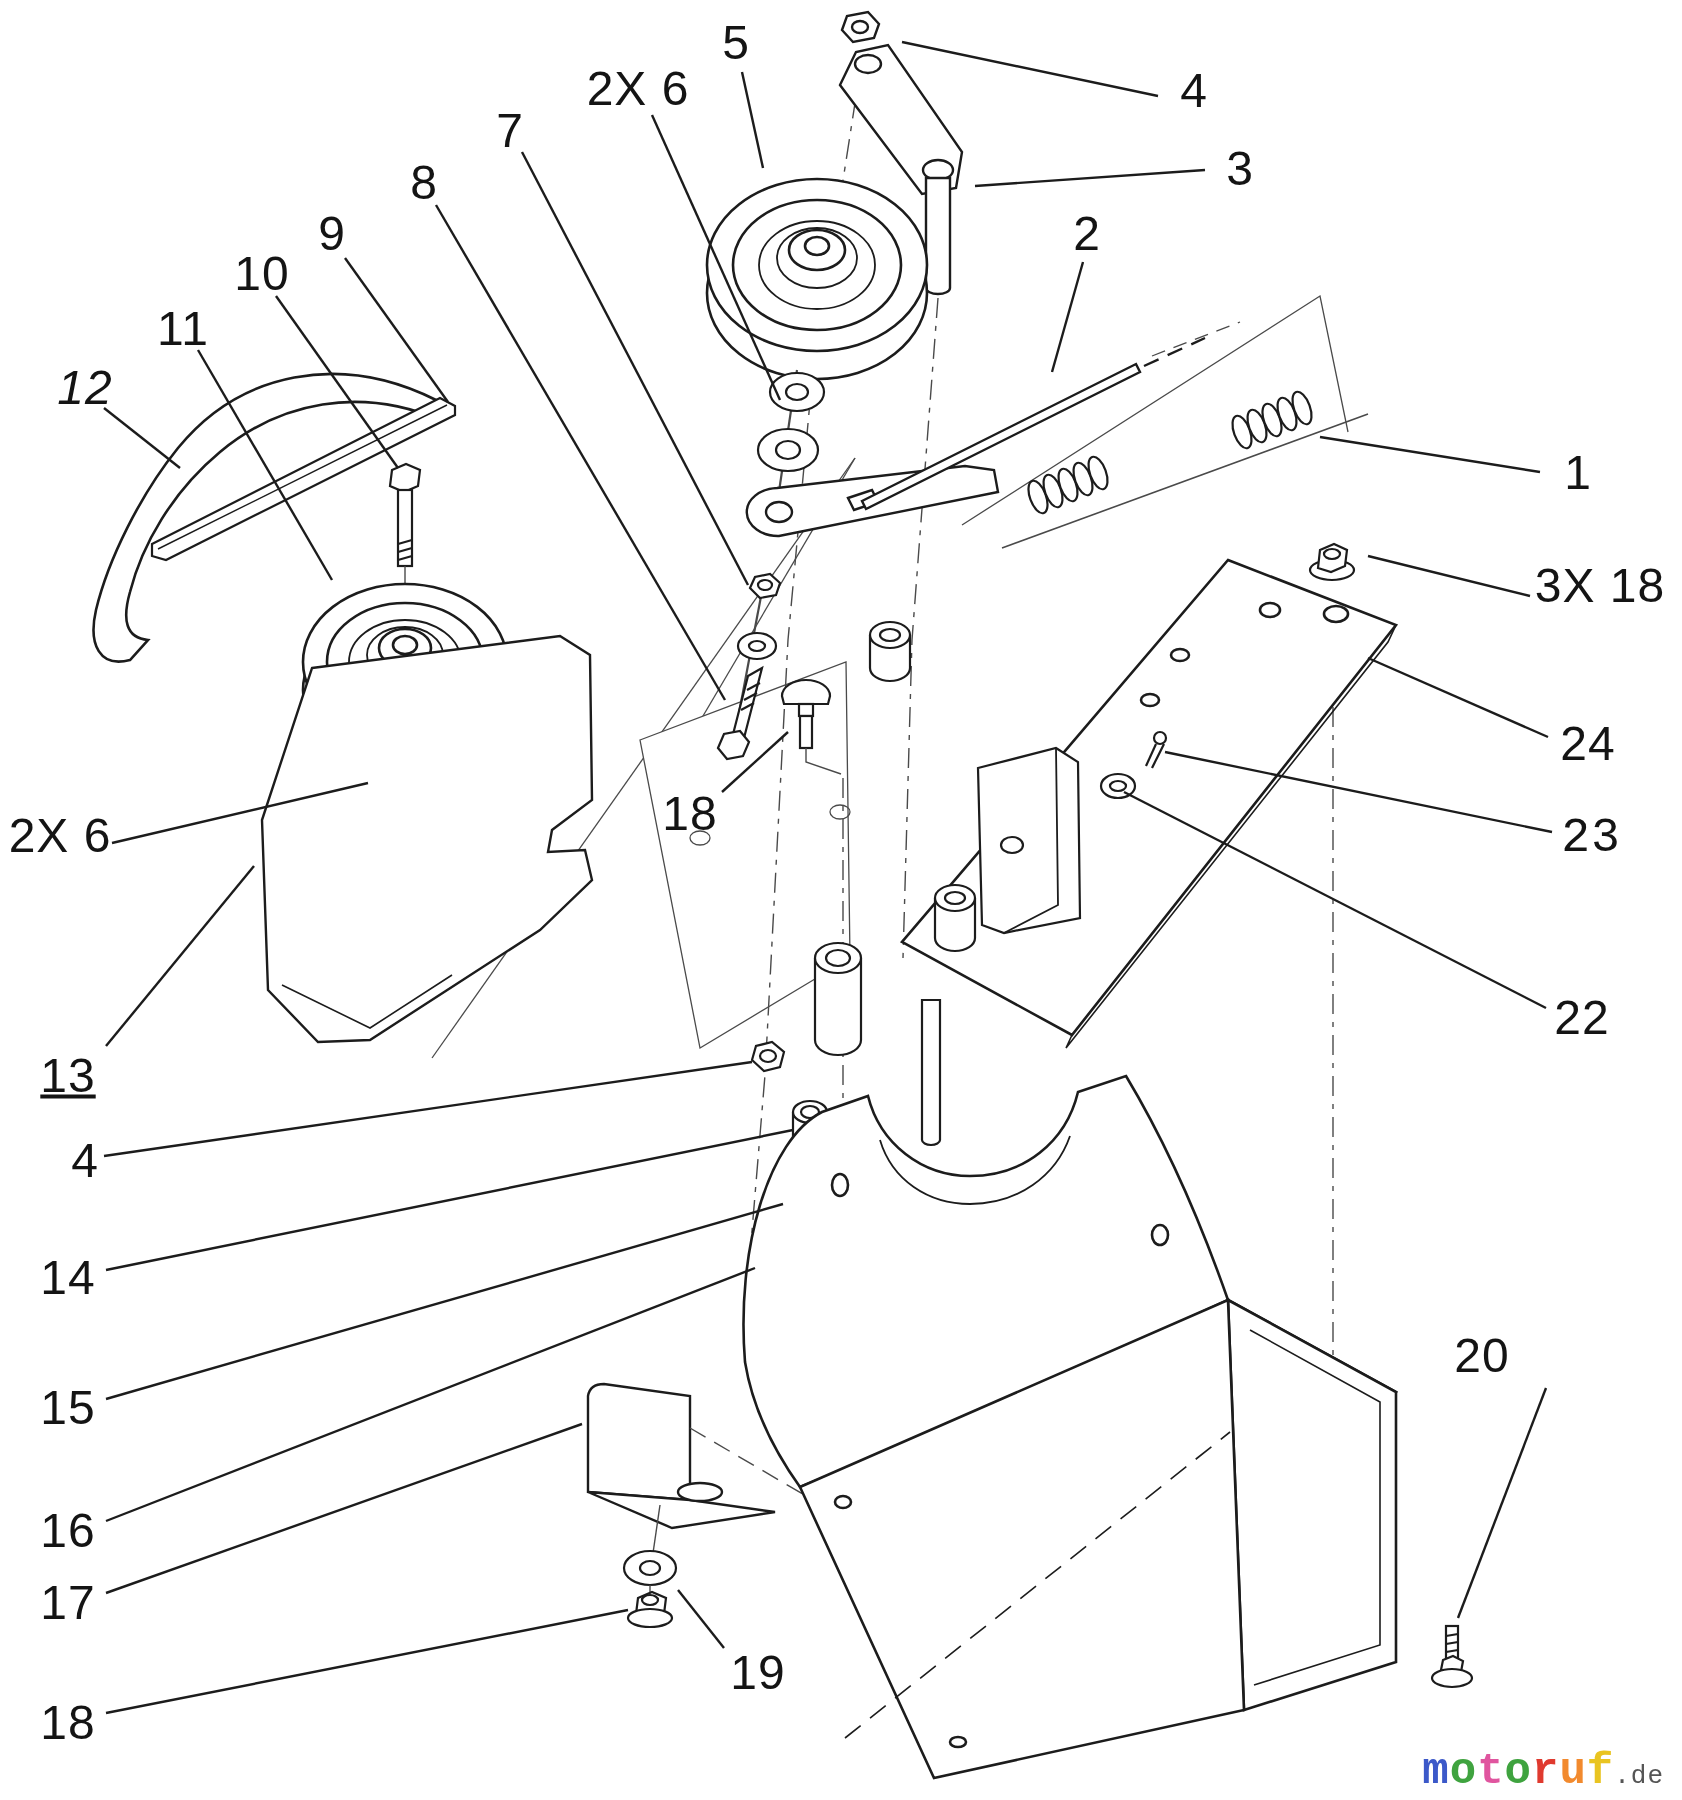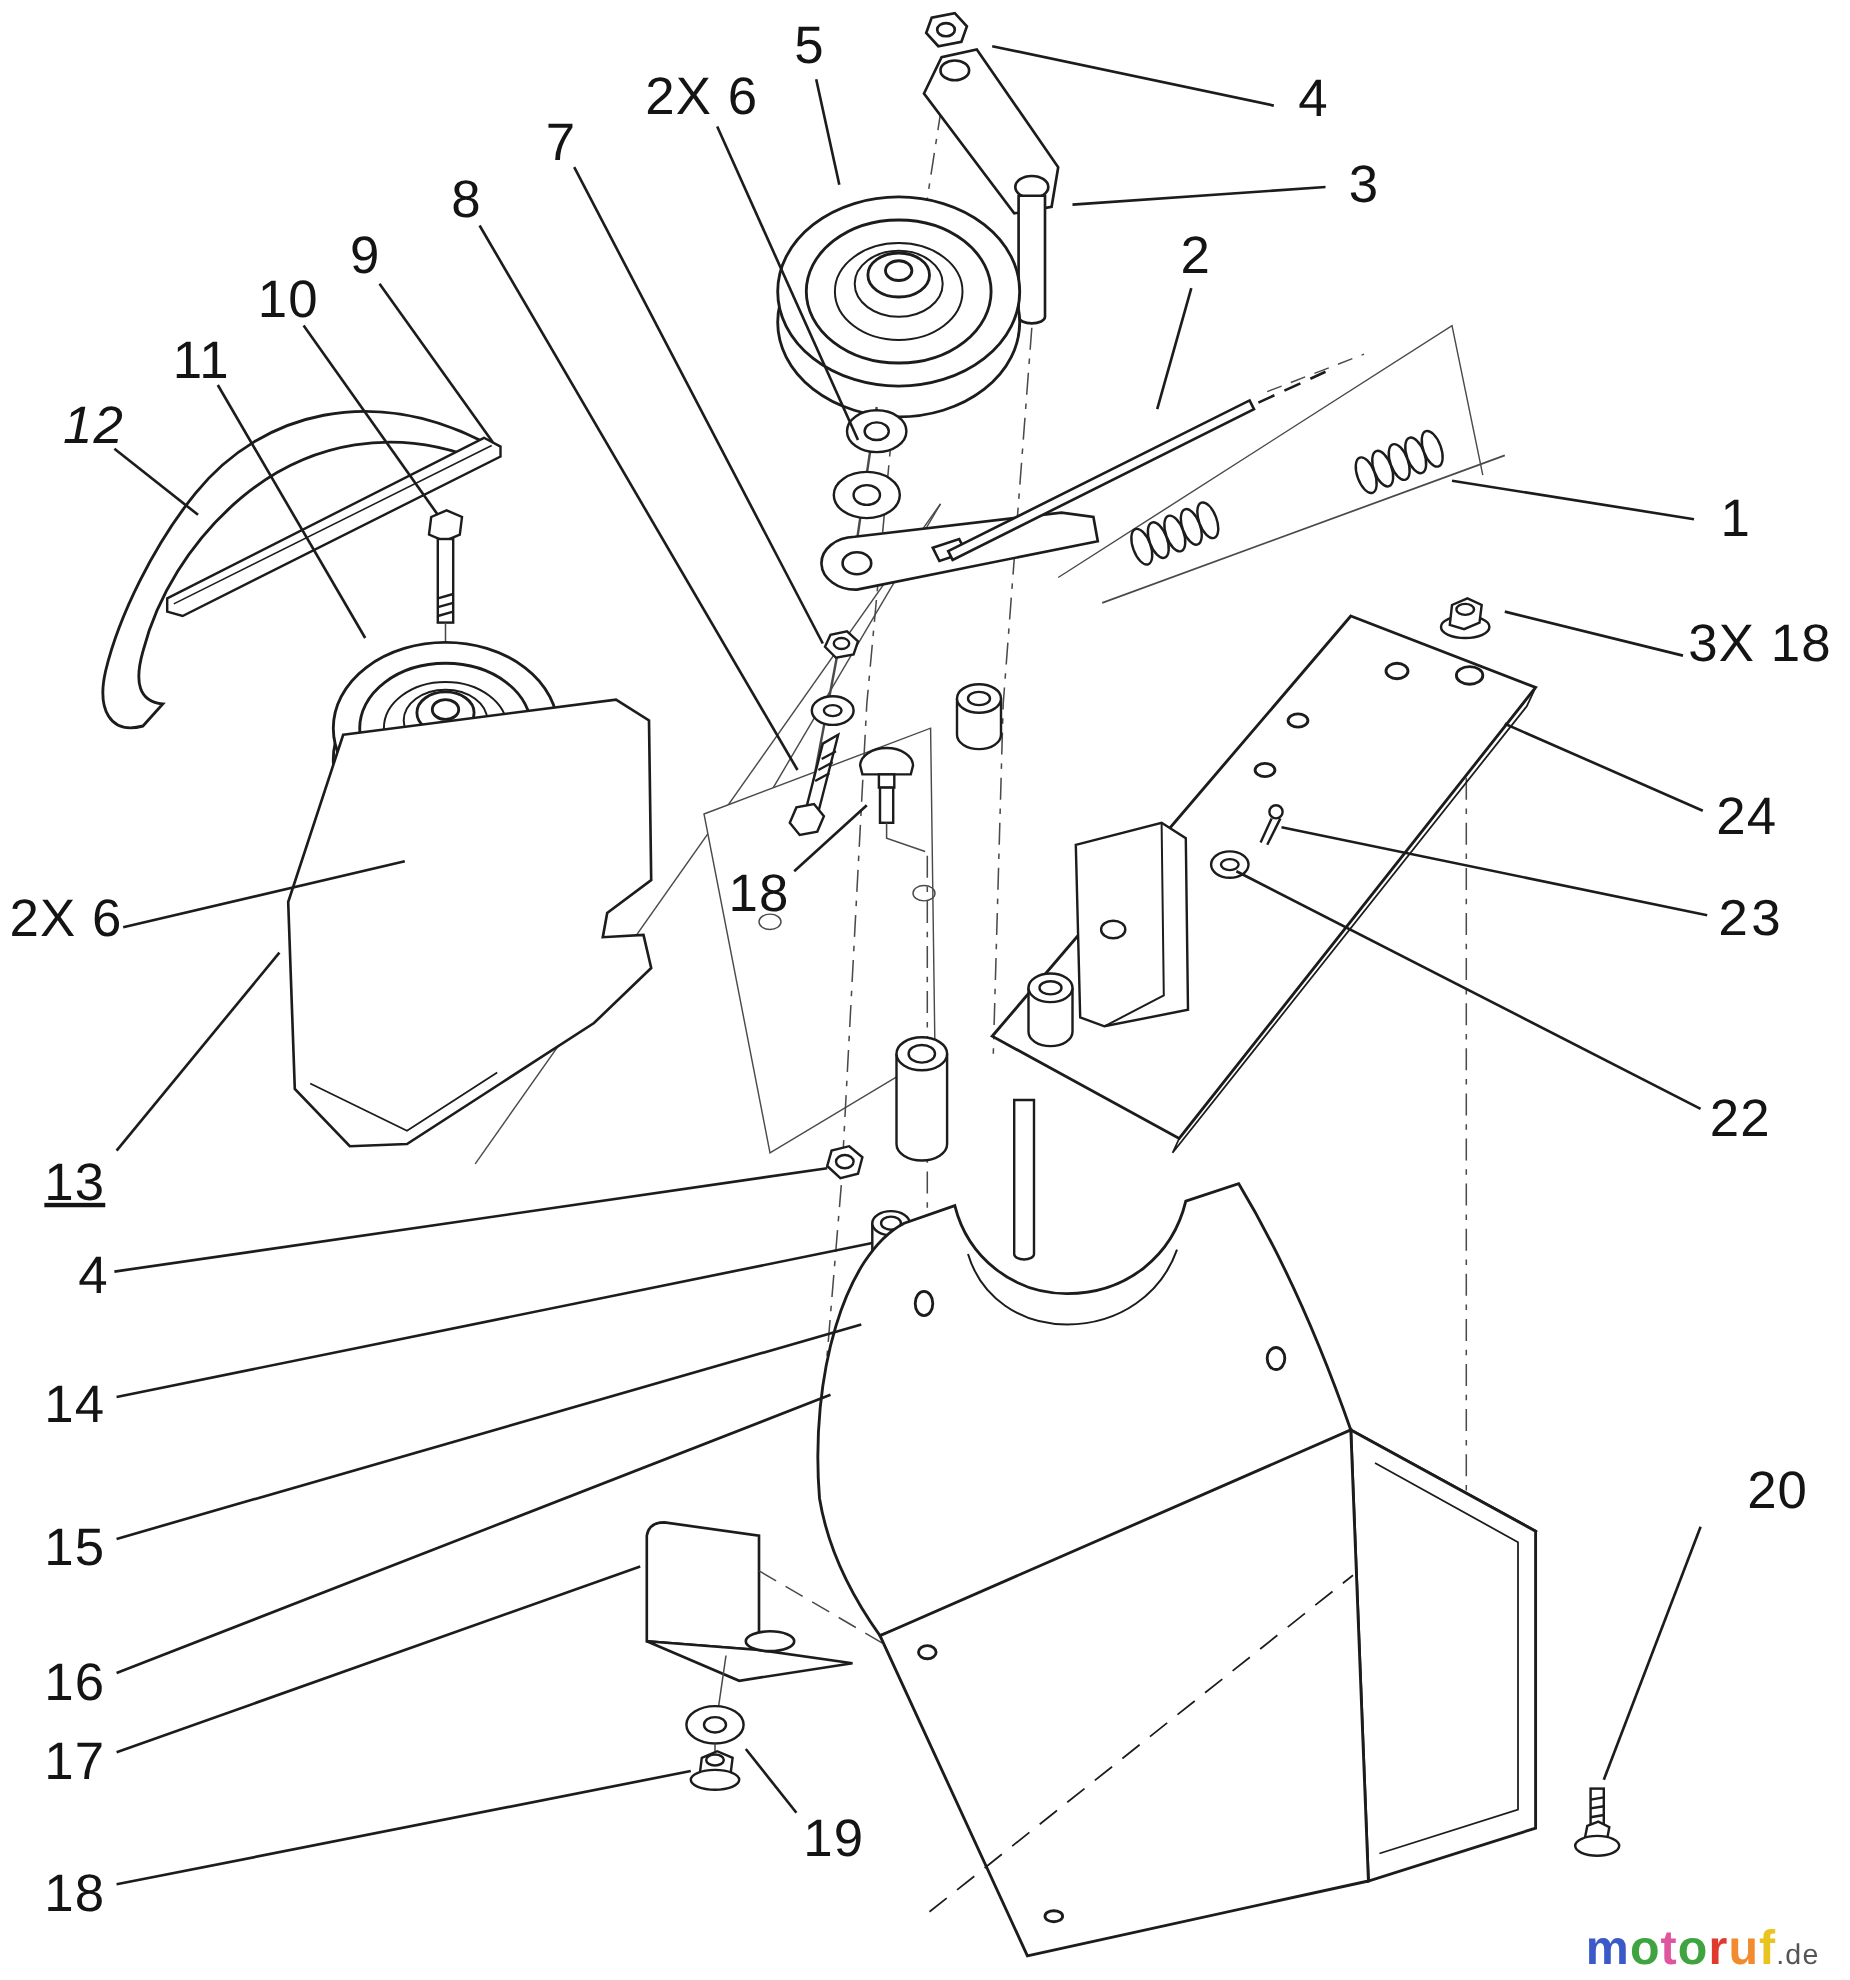--- a/index.html
+++ b/index.html
@@ -1,21 +1,21 @@
 <!DOCTYPE html>
 <html><head>
 <meta charset="utf-8">
 <style>
   html,body{margin:0;padding:0;background:#fff;}
   #stage{position:relative;width:1682px;height:1800px;background:#ffffff;overflow:hidden;
          font-family:"Liberation Sans",sans-serif;}
   #artwork,#leader-svg{position:absolute;left:0;top:0;width:1682px;height:1800px;}
   .callout{position:absolute;transform:translate(-50%,-50%);font-family:"Liberation Sans",sans-serif;
            font-size:48px;font-weight:400;color:#141414;white-space:nowrap;letter-spacing:1px;}
-  #watermark{position:absolute;right:28px;bottom:4px;font-family:Liberation Sans, sans-serif;
+  #watermark{position:absolute;right:18px;bottom:4px;font-family:Liberation Mono, monospace;
              font-size:44px;font-weight:700;letter-spacing:1px;margin-top:28px;}
   #watermark .suffix{font-size:26px;font-weight:400;}
   .ln{stroke:#1c1c1c;fill:none;}
   .fw{fill:#ffffff;stroke:#1c1c1c;}
   .thin{stroke:#4a4a4a;fill:none;}
 </style>
 </head>
 <body>
 
 <div id="stage">
@@ -313,17 +313,17 @@
       <div class="callout" style="left: 690px; top: 813px;">18</div>
       <div class="callout" style="left: 60px; top: 835px;">2X 6</div>
       <div class="callout" style="left: 68px; top: 1075px; text-decoration: underline;">13</div>
       <div class="callout" style="left: 85px; top: 1160px;">4</div>
       <div class="callout" style="left: 68px; top: 1277px; text-align: right;">14</div>
       <div class="callout" style="left: 68px; top: 1407px;">15</div>
       <div class="callout" style="left: 68px; top: 1530px;">16</div>
       <div class="callout" style="left: 68px; top: 1602px;">17</div>
       <div class="callout" style="left: 68px; top: 1722px;">18</div>
       <div class="callout" style="left: 758px; top: 1672px;">19</div>
-      <div class="callout" style="left: 1616px; top: 1355px;">20</div>
+      <div class="callout" style="left: 1482px; top: 1355px;">20</div>
     </div>
 
   <div id="watermark"><span id="wm-letters"><span style="color: rgb(60, 89, 201);">m</span><span style="color: rgb(63, 163, 63);">o</span><span style="color: rgb(224, 85, 159);">t</span><span style="color: rgb(63, 163, 63);">o</span><span style="color: rgb(224, 58, 47);">r</span><span style="color: rgb(242, 138, 46);">u</span><span style="color: rgb(233, 196, 33);">f</span></span><span id="wm-suffix" class="suffix" style="color: rgb(85, 85, 85);">.de</span></div>
 </div>
 
 </body></html>

